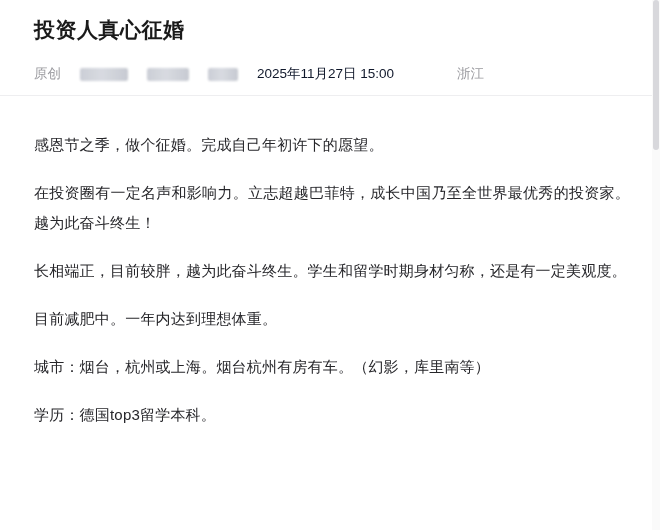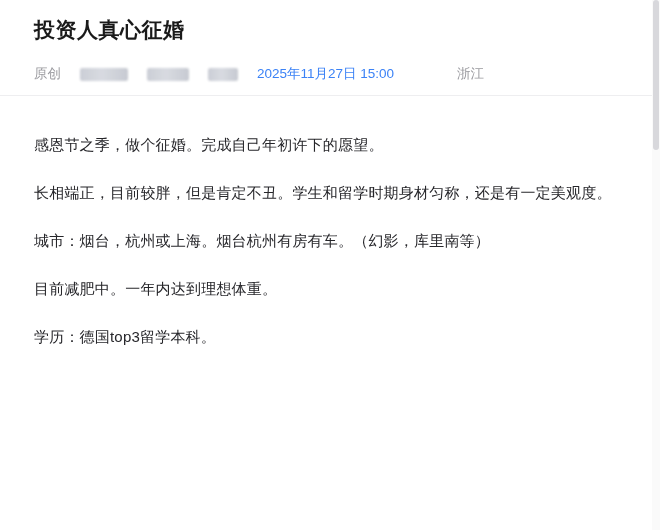--- a/index.html
+++ b/index.html
@@ -47,21 +47,21 @@
     display: inline-block;
     height: 13px;
     border-radius: 2px;
     background: linear-gradient(90deg, #c9ccd4 0%, #d6d9e0 45%, #c5c8d0 100%);
     filter: blur(1.1px);
     opacity: 0.95;
   }
   .redacted.w1 { width: 48px; }
   .redacted.w2 { width: 42px; }
   .redacted.w3 { width: 30px; }
-  .meta-date { color: #3b82f6; }
+  .meta-date { color: #0f172a; }
   .meta-loc { color: #9a9a9f; margin-left: 44px; }
 
   .divider {
     height: 1px;
     background: #eeeef0;
     margin: 12px -30px 0 -34px;
   }
 
   .body {
     padding-top: 20px;
@@ -126,27 +126,28 @@
     <span class="meta-loc">浙江</span>
   </div>
 
   <div class="divider"></div>
 
   <div class="body">
 
     <p class="para">感恩节之季，做个征婚。完成自己年初许下的愿望。</p>
 
 
+    <p class="para">在投资圈有一定名声和影响力。立志超越巴菲特，成长中国乃至全世界最优秀的投资家。越为此奋斗终生！</p>
 
 
-    <p class="para">长相端正，目前较胖，但是肯定不丑。学生和留学时期身材匀称，还是有一定美观度。</p>
+    <p class="para">长相端正，目前较胖，越为此奋斗终生。学生和留学时期身材匀称，还是有一定美观度。</p>
+
+    <p class="para">目前减肥中。一年内达到理想体重。</p>
 
     <p class="para">城市：烟台，杭州或上海。烟台杭州有房有车。（幻影，库里南等）</p>
-
-    <p class="para">目前减肥中。一年内达到理想体重。</p>
 
     <p class="para">学历：德国top3留学本科。</p>
 
   </div>
 
   <div class="scrollbar-track">
     <div class="scrollbar-thumb"></div>
   </div>
 
 </div>

